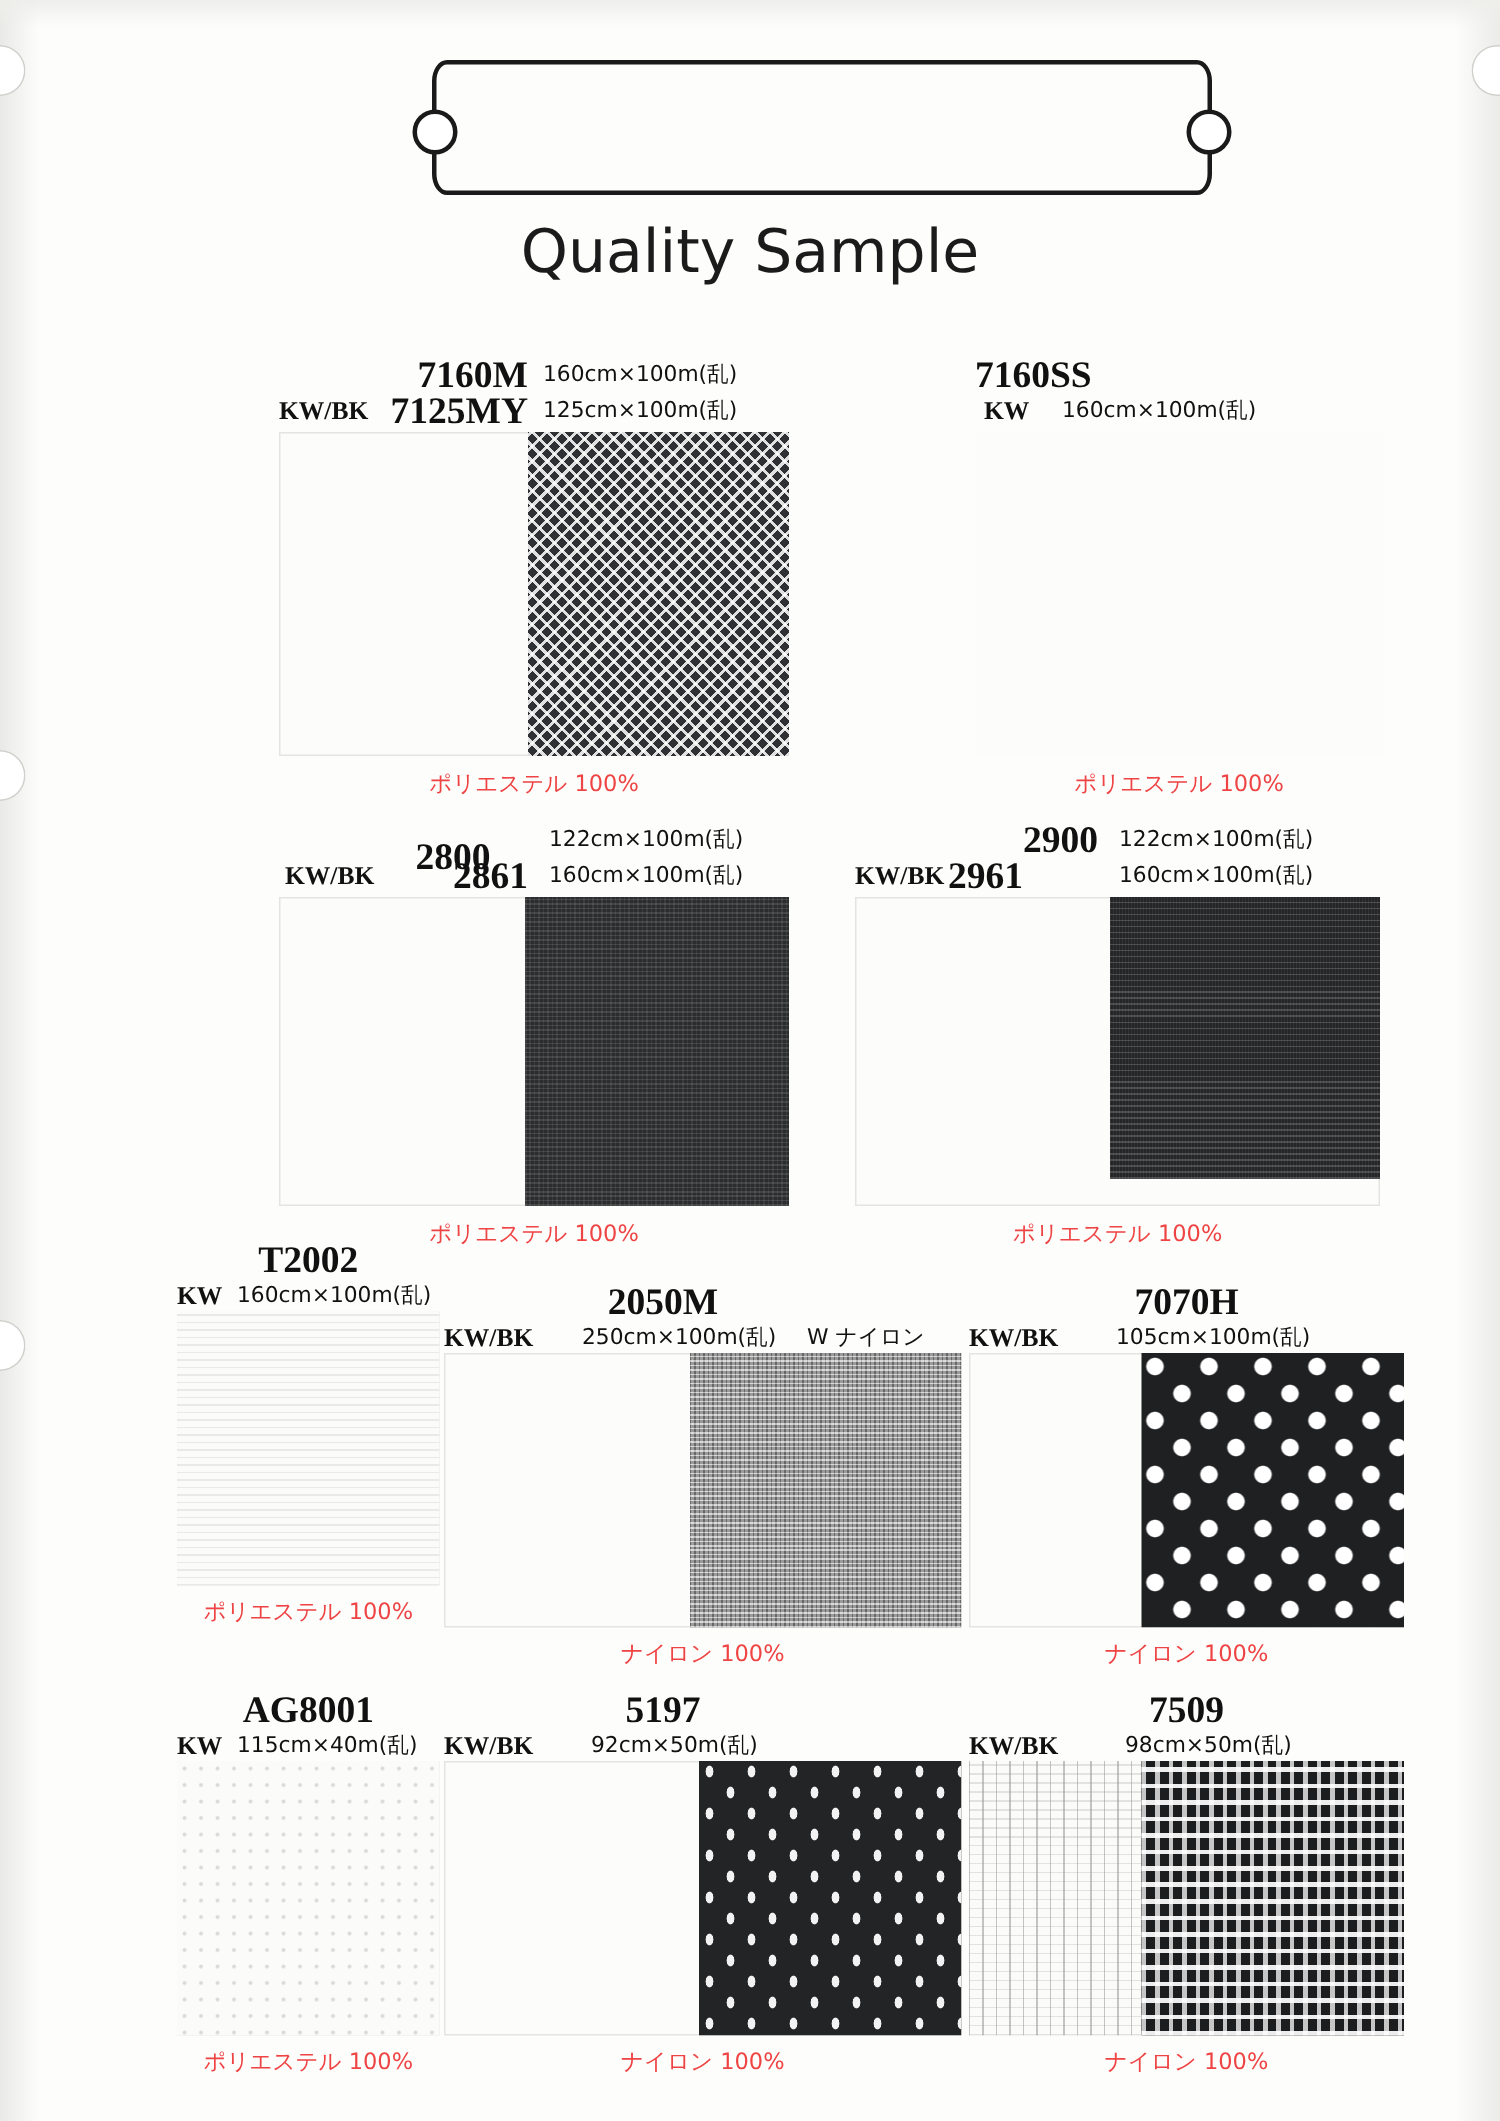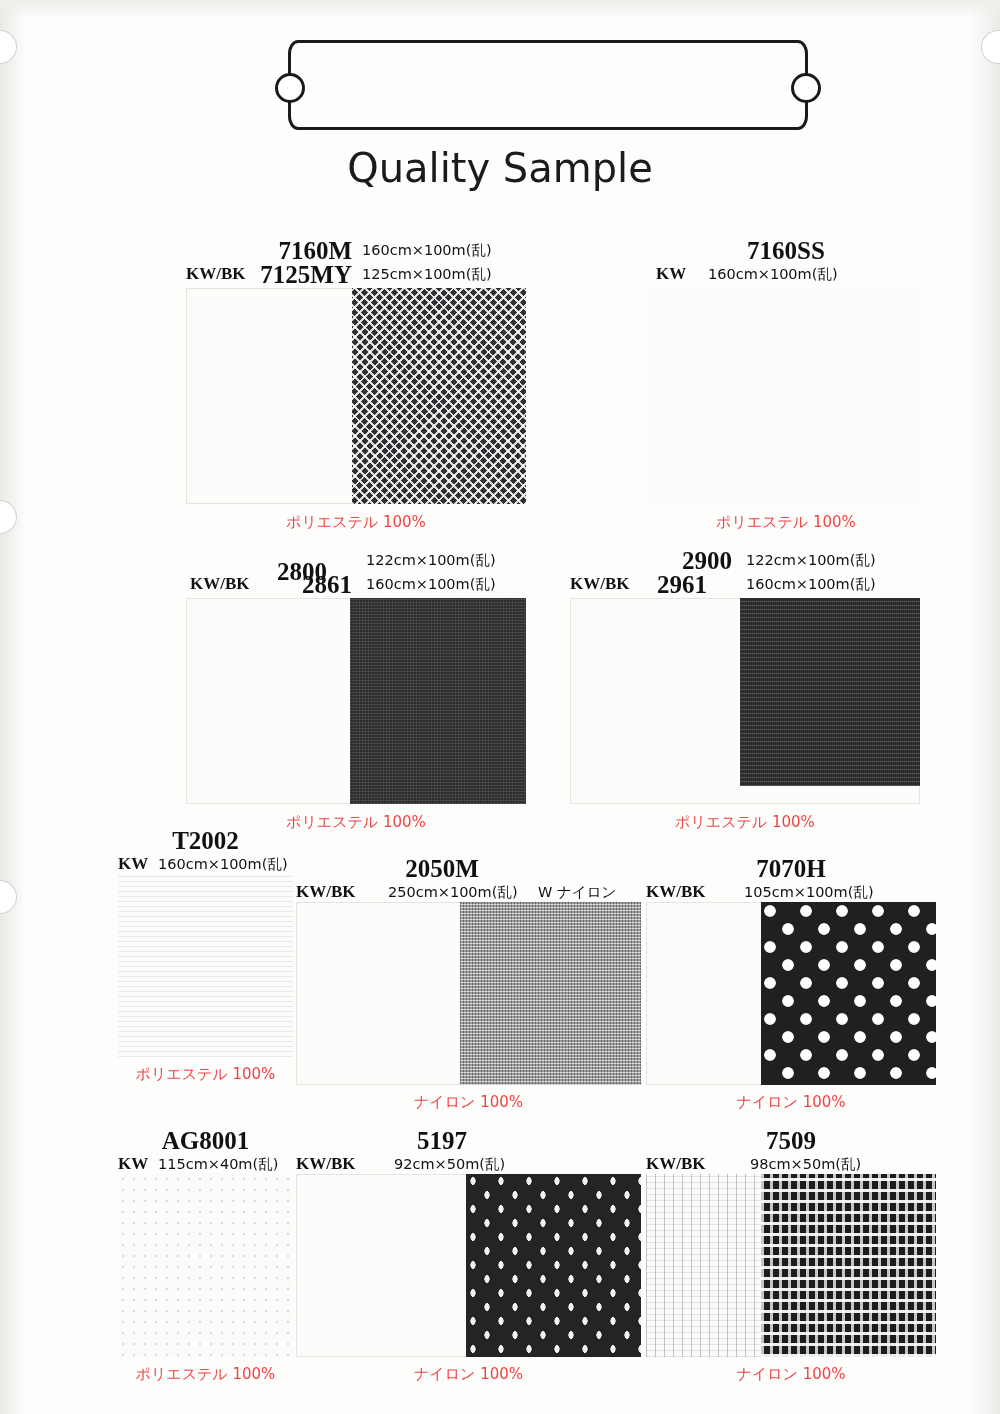--- a/index.html
+++ b/index.html
@@ -260,21 +260,21 @@
       <div class="spec" style="position:absolute; left:176px; top:29px;">125cm×100m(乱)</div>
     </div>
     <div class="sample-box" style="width:340px; height:216px;">
       <div class="fabric tex-mesh-diamond" style="width:174px;"></div>
     </div>
     <div class="material" style="width:340px; margin-top:9px;">ポリエステル 100%</div>
   </div>
 
   <div class="swatch" style="left:650px; top:236px; width:272px;">
     <div style="position:relative; height:52px;">
-      <div class="code" style="position:absolute; left:0px; top:2px; width:272px; text-align:center;font-family:Liberation Serif, serif;">7160SS</div>
+      <div class="code" style="position:absolute; left:0px; top:2px; width:272px; text-align:left;font-family:Liberation Serif, serif;">7160SS</div>
       <div class="kw" style="position:absolute; left:6px; top:28px;">KW</div>
       <div class="spec" style="position:absolute; left:58px; top:29px;">160cm×100m(乱)</div>
     </div>
     <div class="sample-box" style="width:272px; height:216px;">
       <div class="fabric tex-white-plain" style="width:272px;"></div>
     </div>
     <div class="material" style="width:272px; margin-top:9px;">ポリエステル 100%</div>
   </div>
 
   <div class="swatch" style="left:186px; top:546px; width:340px;">
@@ -288,21 +288,21 @@
     <div class="sample-box" style="width:340px; height:206px;">
       <div class="fabric tex-plain-dark" style="width:176px;"></div>
     </div>
     <div class="material" style="width:340px; margin-top:9px;">ポリエステル 100%</div>
   </div>
 
   <div class="swatch" style="left:570px; top:546px; width:350px;">
     <div style="position:relative; height:52px;">
       <div class="kw" style="position:absolute; left:0px; top:28px;">KW/BK</div>
       <div class="code" style="position:absolute; left:62px; top:2px; width:100px; text-align:right;">2900</div>
-      <div class="code" style="position:absolute; left:62px; top:26px; width:100px; text-align:center;">2961</div>
+      <div class="code" style="position:absolute; left:62px; top:26px; width:100px; text-align:left;">2961</div>
       <div class="spec" style="position:absolute; left:176px; top:5px;">122cm×100m(乱)</div>
       <div class="spec" style="position:absolute; left:176px; top:29px;">160cm×100m(乱)</div>
     </div>
     <div class="sample-box" style="width:350px; height:206px;">
       <div class="fabric tex-tricot-dark" style="width:180px; bottom:18px;"></div>
     </div>
     <div class="material" style="width:350px; margin-top:9px;">ポリエステル 100%</div>
   </div>
 
   <div class="swatch" style="left:118px; top:828px; width:175px;">

